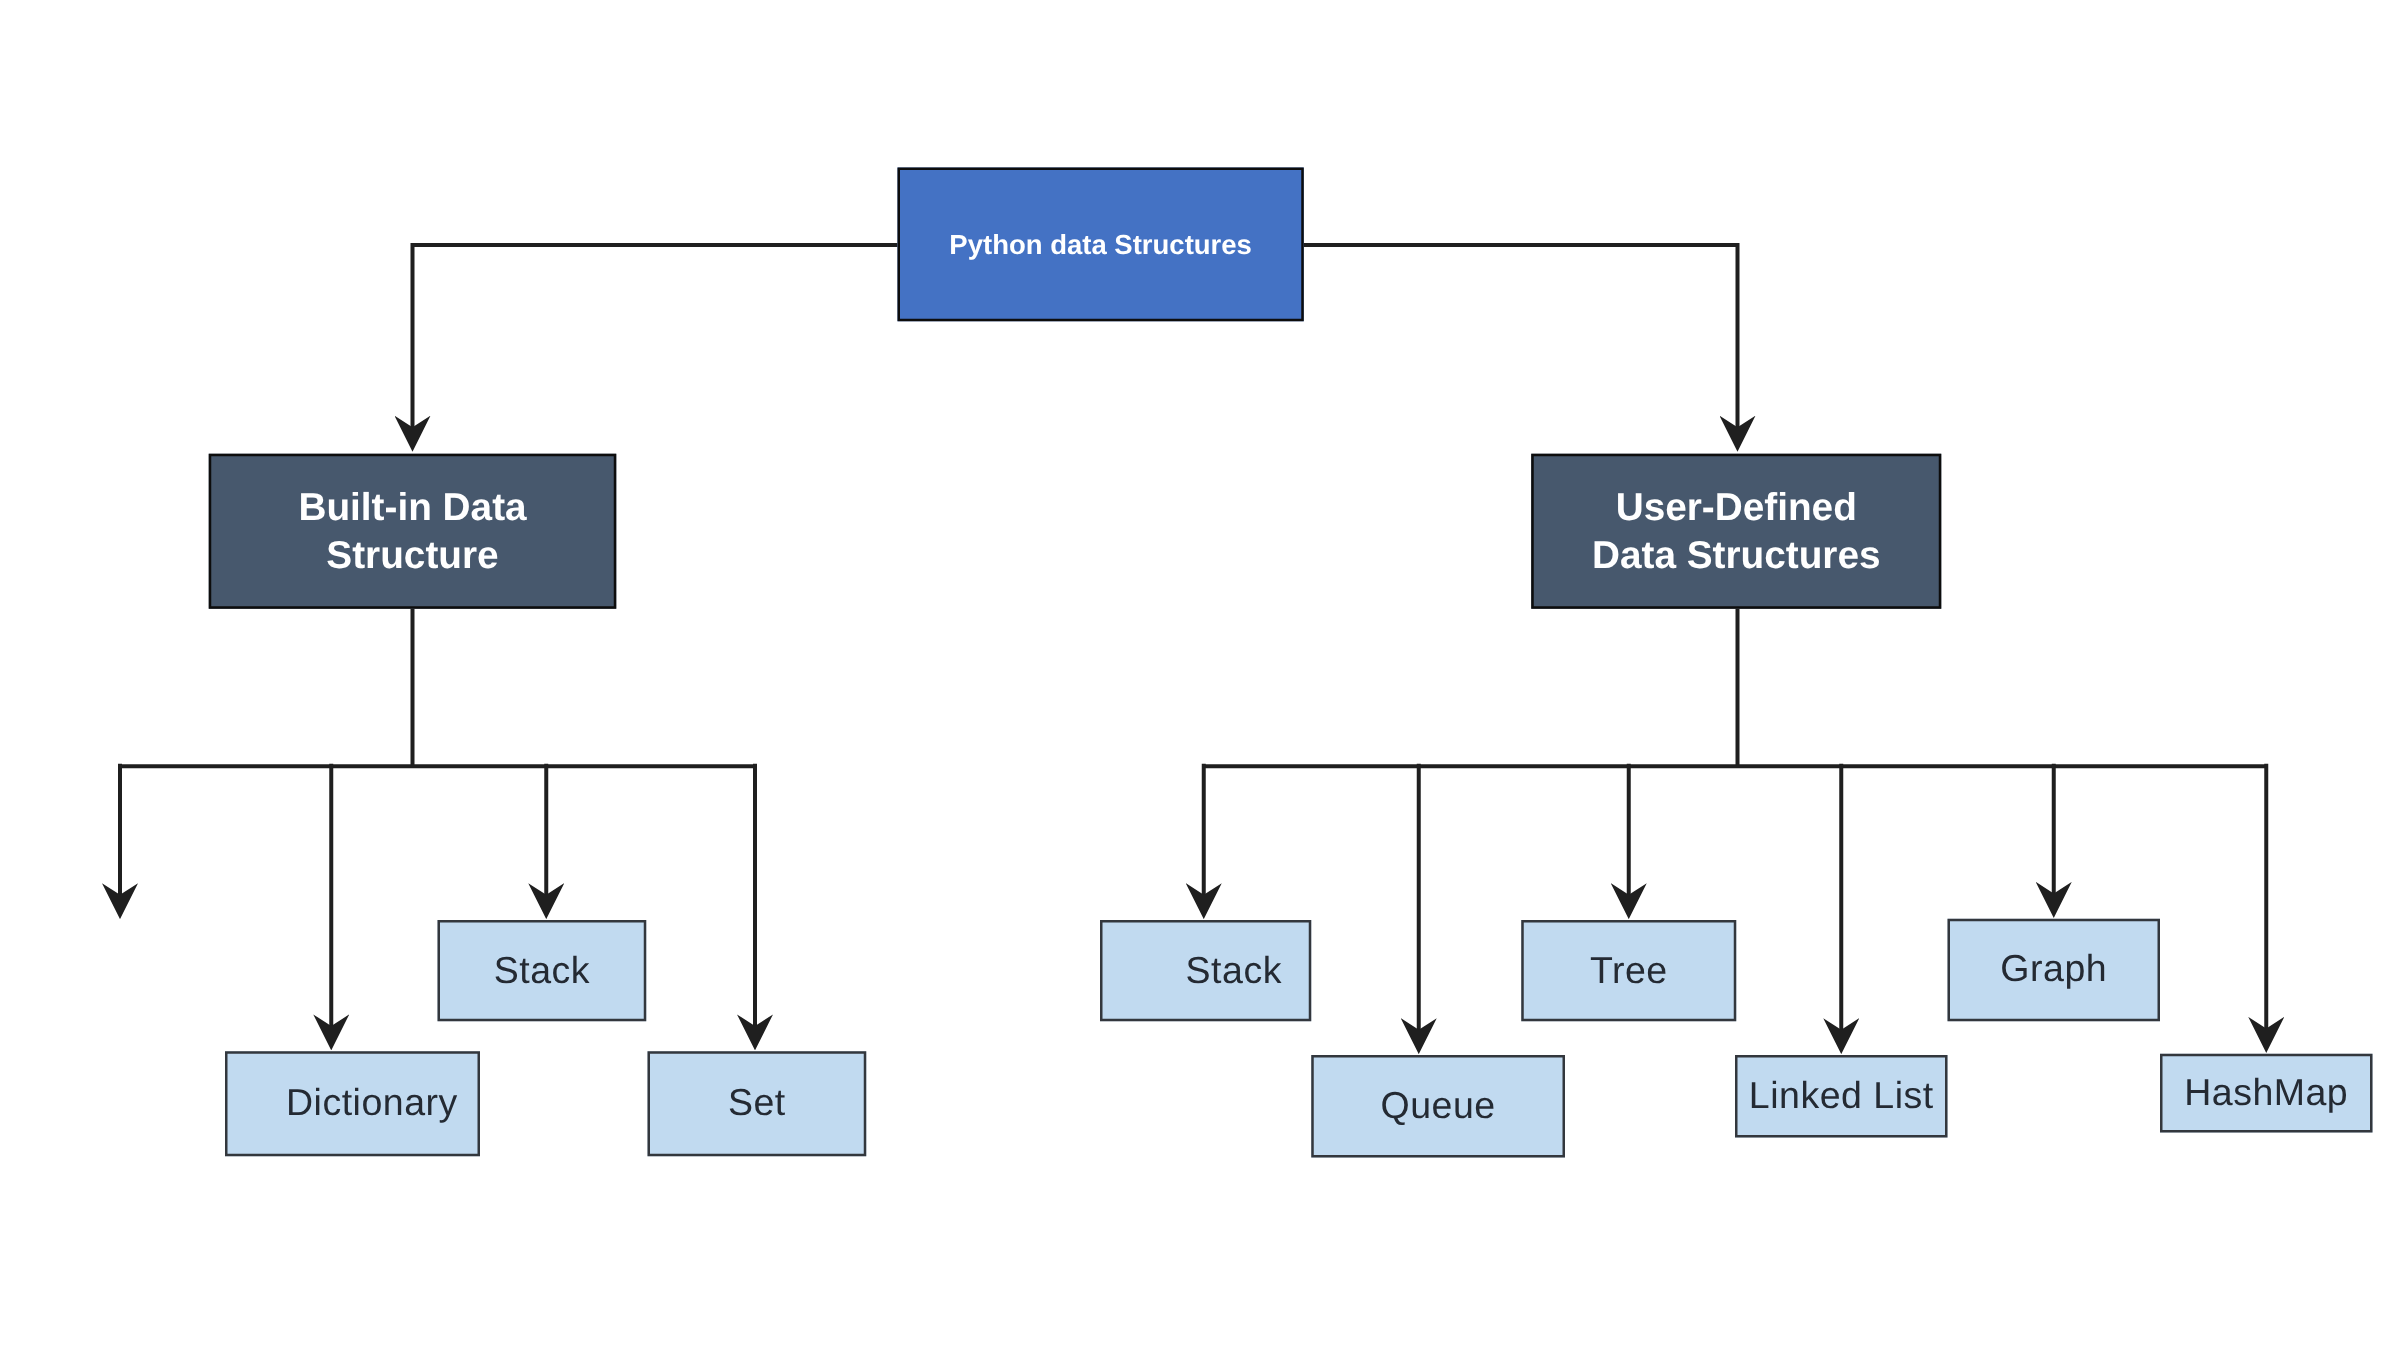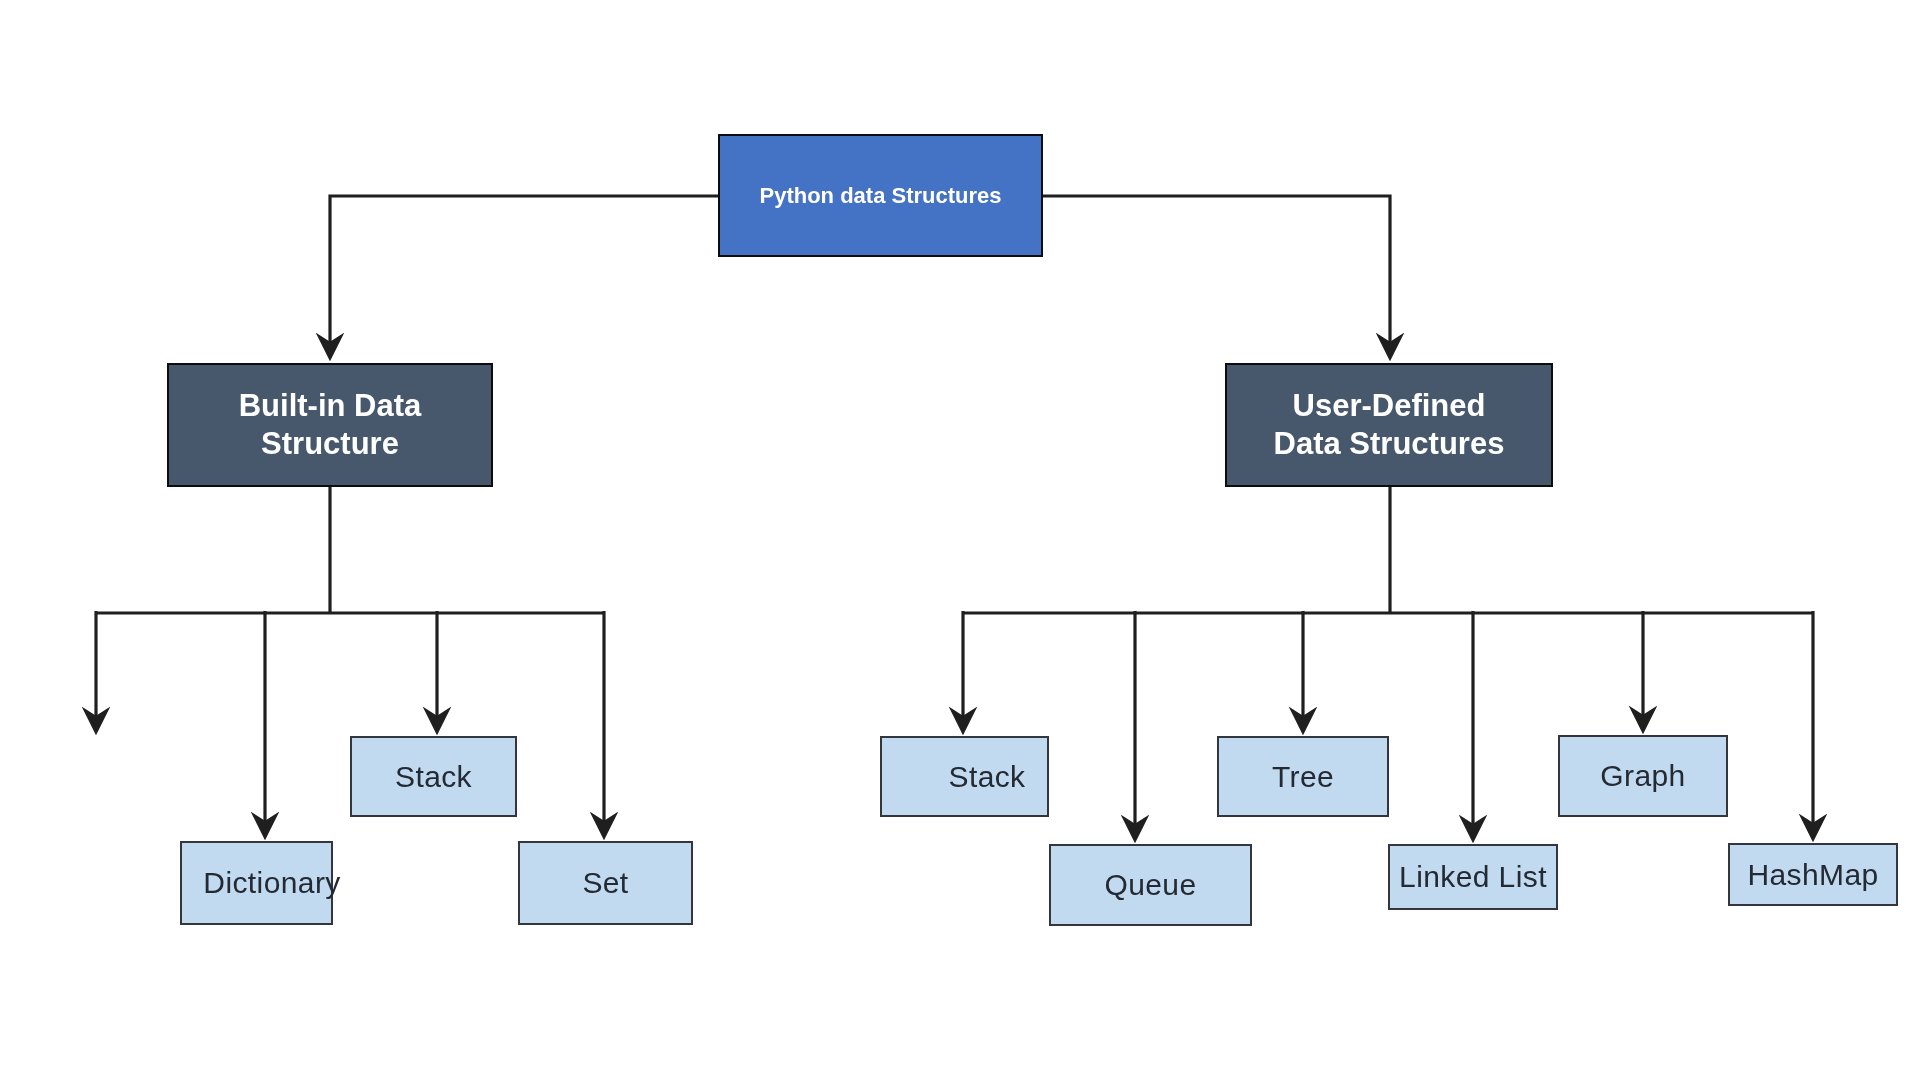--- a/index.html
+++ b/index.html
@@ -42,21 +42,21 @@
   .node-builtin { left: 167px; top: 363px; width: 326px; height: 124px; }
   .node-userdef { left: 1225px; top: 363px; width: 328px; height: 124px; }
   .node-leaf {
     background: var(--leaf-fill, #c1daf0);
     border: 2px solid var(--leaf-border, #33373d);
     color: var(--leaf-text, #242a33);
     font-size: 30px;
     letter-spacing: 0.4px;
   }
   .node-list       { left: 12px;   top: 736px; width: 171px; height: 81px; }
-  .node-dictionary { left: 180px;  top: 841px; width: 153px; height: 84px; padding-left: 31px; }
+  .node-dictionary { left: 180px;  top: 841px; width: 204px; height: 84px; padding-left: 31px; }
   .node-tuple      { left: 350px;  top: 736px; width: 167px; height: 81px; }
   .node-set        { left: 518px;  top: 841px; width: 175px; height: 84px; }
   .node-stack      { left: 880px;  top: 736px; width: 169px; height: 81px; padding-left: 45px; }
   .node-queue      { left: 1049px; top: 844px; width: 203px; height: 82px; }
   .node-tree       { left: 1217px; top: 736px; width: 172px; height: 81px; }
   .node-linkedlist { left: 1388px; top: 844px; width: 170px; height: 66px; }
   .node-graph      { left: 1558px; top: 735px; width: 170px; height: 82px; }
   .node-hashmap    { left: 1728px; top: 843px; width: 170px; height: 63px; }
   .edge {
     stroke: var(--line-color, #1f1f1f);

